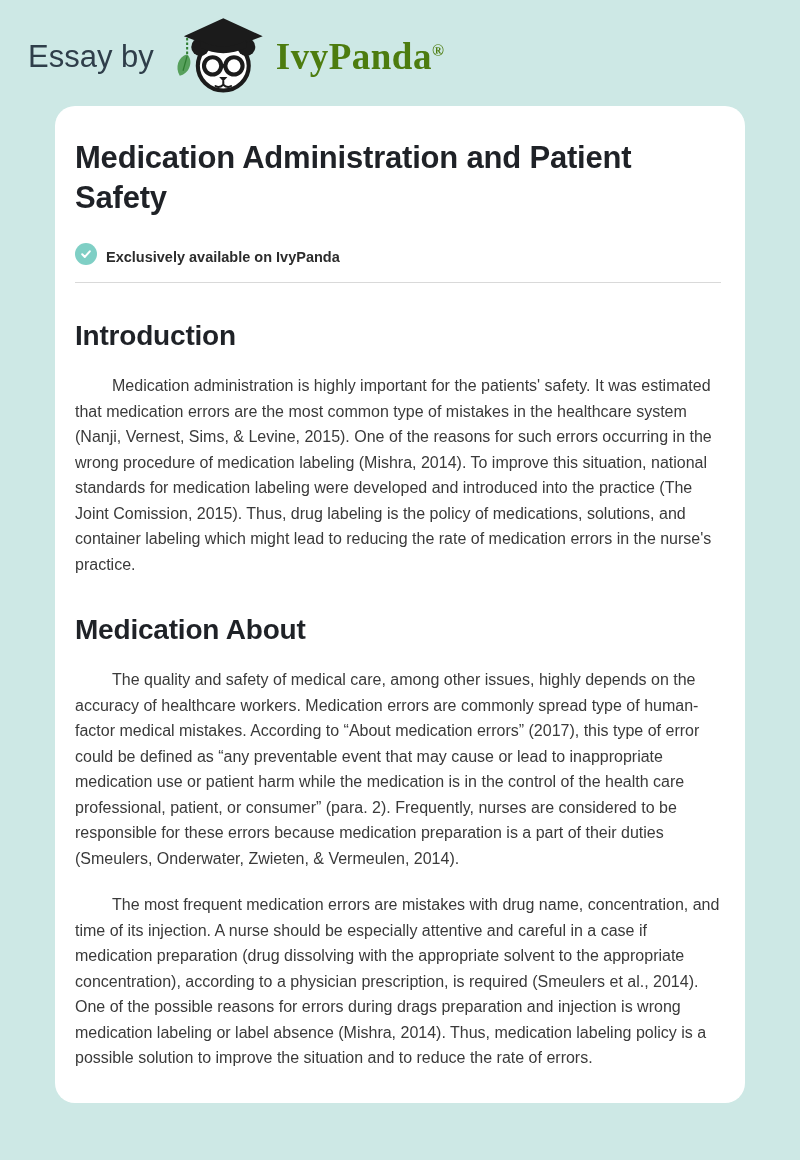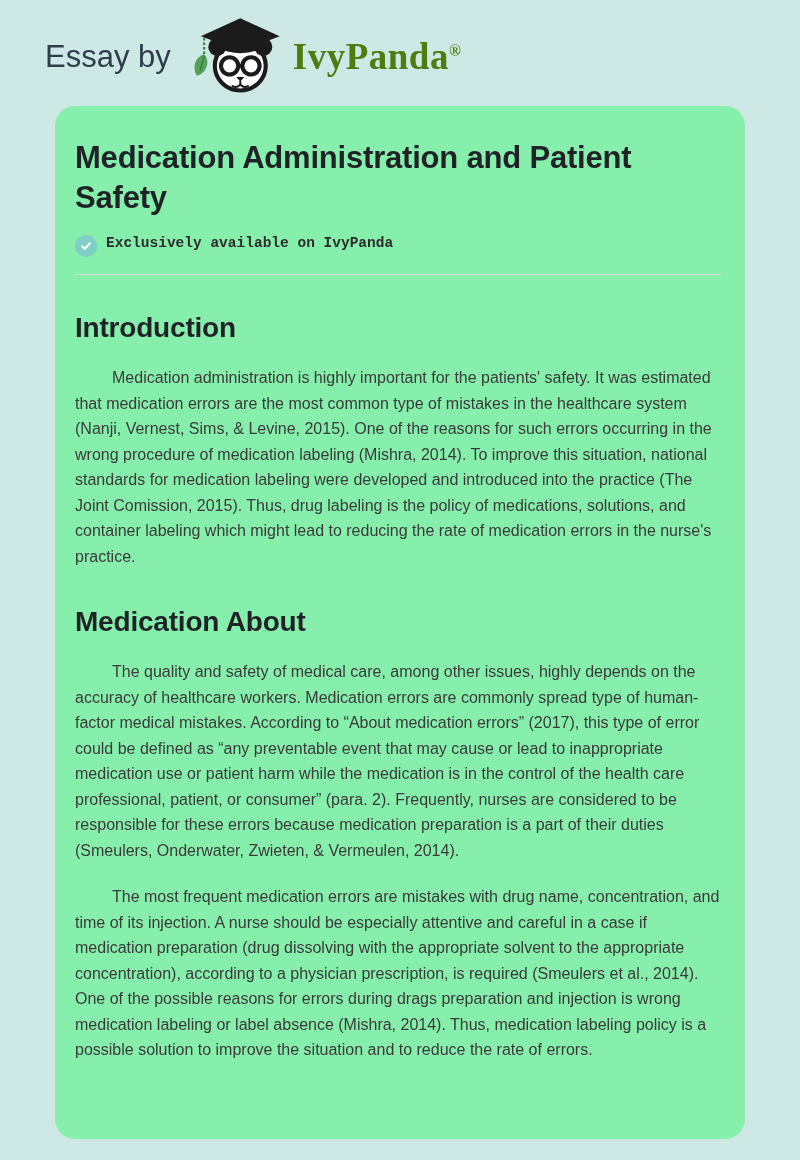--- a/index.html
+++ b/index.html
@@ -9,21 +9,21 @@
   body {
     width: 800px;
     height: 1160px;
     background: #cde8e5;
     font-family: "Liberation Sans", sans-serif;
     -webkit-font-smoothing: antialiased;
   }
   .header {
     display: flex;
     align-items: center;
-    padding: 28px 0 0 45px;
+    padding: 28px 0 0 28px;
     height: 84px;
     box-sizing: border-box;
   }
   .essay-by {
     font-size: 31px;
     color: #2f3e4a;
     margin-right: 20px;
     line-height: 1;
   }
   .logo {
@@ -39,38 +39,37 @@
     letter-spacing: 0.5px;
   }
   .brand sup {
     font-size: 16px;
     font-weight: 700;
   }
   .card {
     width: 690px;
     min-height: 980px;
     margin: 22px 0 0 55px;
-    background: #86efac;
+    background: #ffffff;
     border-radius: 20px;
-    padding: 32px 24px 76px 20px;
+    padding: 32px 24px 32px 20px;
     box-sizing: border-box;
   }
   .title {
     font-size: 31px;
     font-weight: bold;
     color: #1f2227;
     line-height: 1.28;
     margin: 0;
     letter-spacing: -0.2px;
   }
   .badge-row {
     display: flex;
-    align-items: flex-start;
-    margin-top: 18px;
-    font-family: Liberation Mono, monospace;
+    align-items: flex-end;
+    margin-top: 26px;
   }
   .badge-circle {
     width: 22px;
     height: 22px;
     border-radius: 50%;
     background: #7fcfc5;
     display: flex;
     align-items: center;
     justify-content: center;
     margin-right: 9px;

